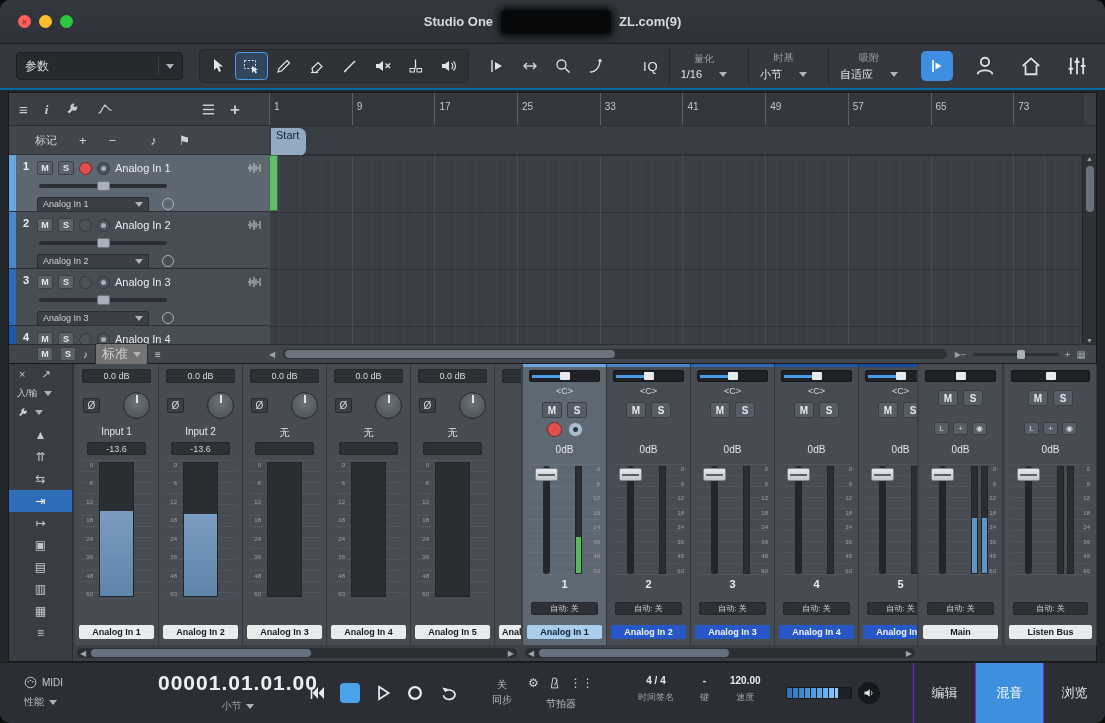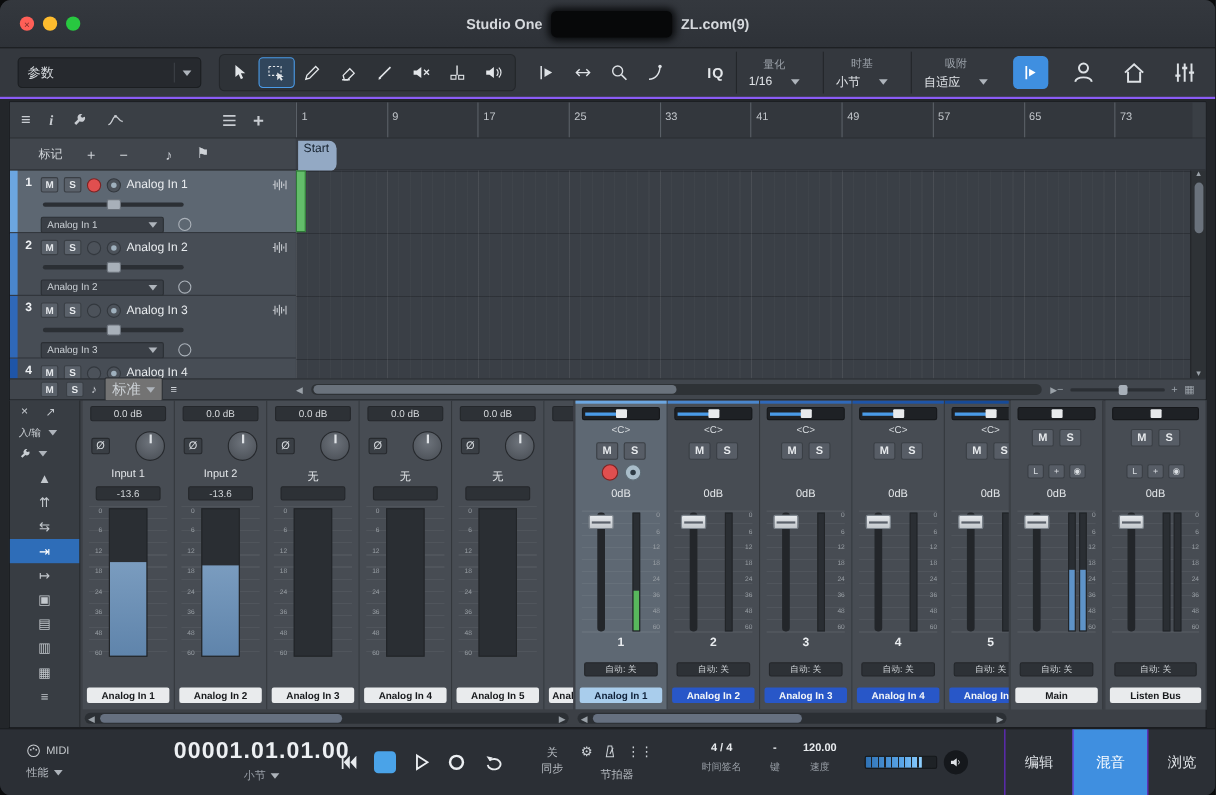--- a/index.html
+++ b/index.html
@@ -10,30 +10,30 @@
 .titlebar{position:absolute;top:0;left:0;right:0;height:44px;background:linear-gradient(#34383e,#2e3238);border-bottom:1px solid #1b1d20;display:flex;align-items:center;justify-content:center;}
 .traffic{position:absolute;left:18px;top:15px;display:flex;gap:8px;}
 .light{width:13px;height:13px;border-radius:50%;display:inline-flex;align-items:center;justify-content:center;font-size:9px;color:rgba(0,0,0,.55);}
 .light.red{background:#ff5f57;}
 .light.yellow{background:#febc2e;}
 .light.green{background:#28c840;}
 .title{display:flex;align-items:center;gap:8px;font-size:13px;font-weight:bold;color:#d6d9dd;}
 .title-blur{width:110px;height:24px;background:#070809;border-radius:5px;box-shadow:0 0 7px 3px rgba(5,6,7,.85);}
 
 
-.toolbar{position:absolute;top:44px;left:0;right:0;height:46px;background:#34383e;border-bottom:2px solid #8b5cf6;display:flex;align-items:center;}
+.toolbar{position:absolute;top:44px;left:0;right:0;height:46px;background:#34383e;border-bottom:2px solid #0369a1;display:flex;align-items:center;}
 .params-select{margin-left:16px;width:172px;height:28px;background:#26292e;border:1px solid #1b1e21;border-radius:4px;display:flex;align-items:center;padding:0 8px;color:#d6dade;font-size:12px;}
 .params-select .fill{flex:1;}
 .psep{width:1px;height:18px;background:#3c4046;margin-right:7px;}
 .chev{width:0;height:0;border-left:4px solid transparent;border-right:4px solid transparent;border-top:5px solid #aeb4bb;display:inline-block;}
 .tool-group{margin-left:16px;height:34px;display:flex;align-items:center;background:#2e3237;border:1px solid #24272b;border-radius:5px;padding:0 2px;}
 .tbtn{width:33px;height:28px;display:inline-flex;align-items:center;justify-content:center;border-radius:4px;}
 .tbtn.selected{background:rgba(62,141,228,.22);border:1px solid #4a9be8;}
 .tool-group2{margin-left:12px;display:flex;align-items:center;}
-.iq{margin-left:30px;color:#e4e7ea;font-size:13px;font-weight:bold;letter-spacing:1px;}
+.iq{margin-left:30px;color:#e4e7ea;font-size:13px;font-weight:normal;letter-spacing:1px;}
 .tb-stack{display:flex;flex-direction:column;align-items:center;justify-content:center;gap:2px;height:38px;padding:0 11px;border-left:1px solid #23262a;margin-left:10px;}
 .tb-stack .lab{font-size:10px;color:#9aa0a8;}
 .tb-stack .val{font-size:11px;color:#e3e6ea;display:flex;align-items:center;gap:17px;white-space:nowrap;}
 .blue-btn{margin-left:12px;width:33px;height:30px;background:#3f8fe0;border-radius:5px;display:flex;align-items:center;justify-content:center;}
 .tbico{width:36px;height:30px;display:inline-flex;align-items:center;justify-content:center;}
 .right-icons{margin-left:14px;display:flex;gap:10px;margin-right:10px;}
 
 
 .arrange{position:absolute;top:92px;left:8px;width:1089px;height:272px;background:#3d424a;border:1px solid #17191c;}
 .arr-header{position:absolute;top:0;left:0;right:0;height:33px;background:#3a3f45;border-bottom:1px solid #2a2e33;}

